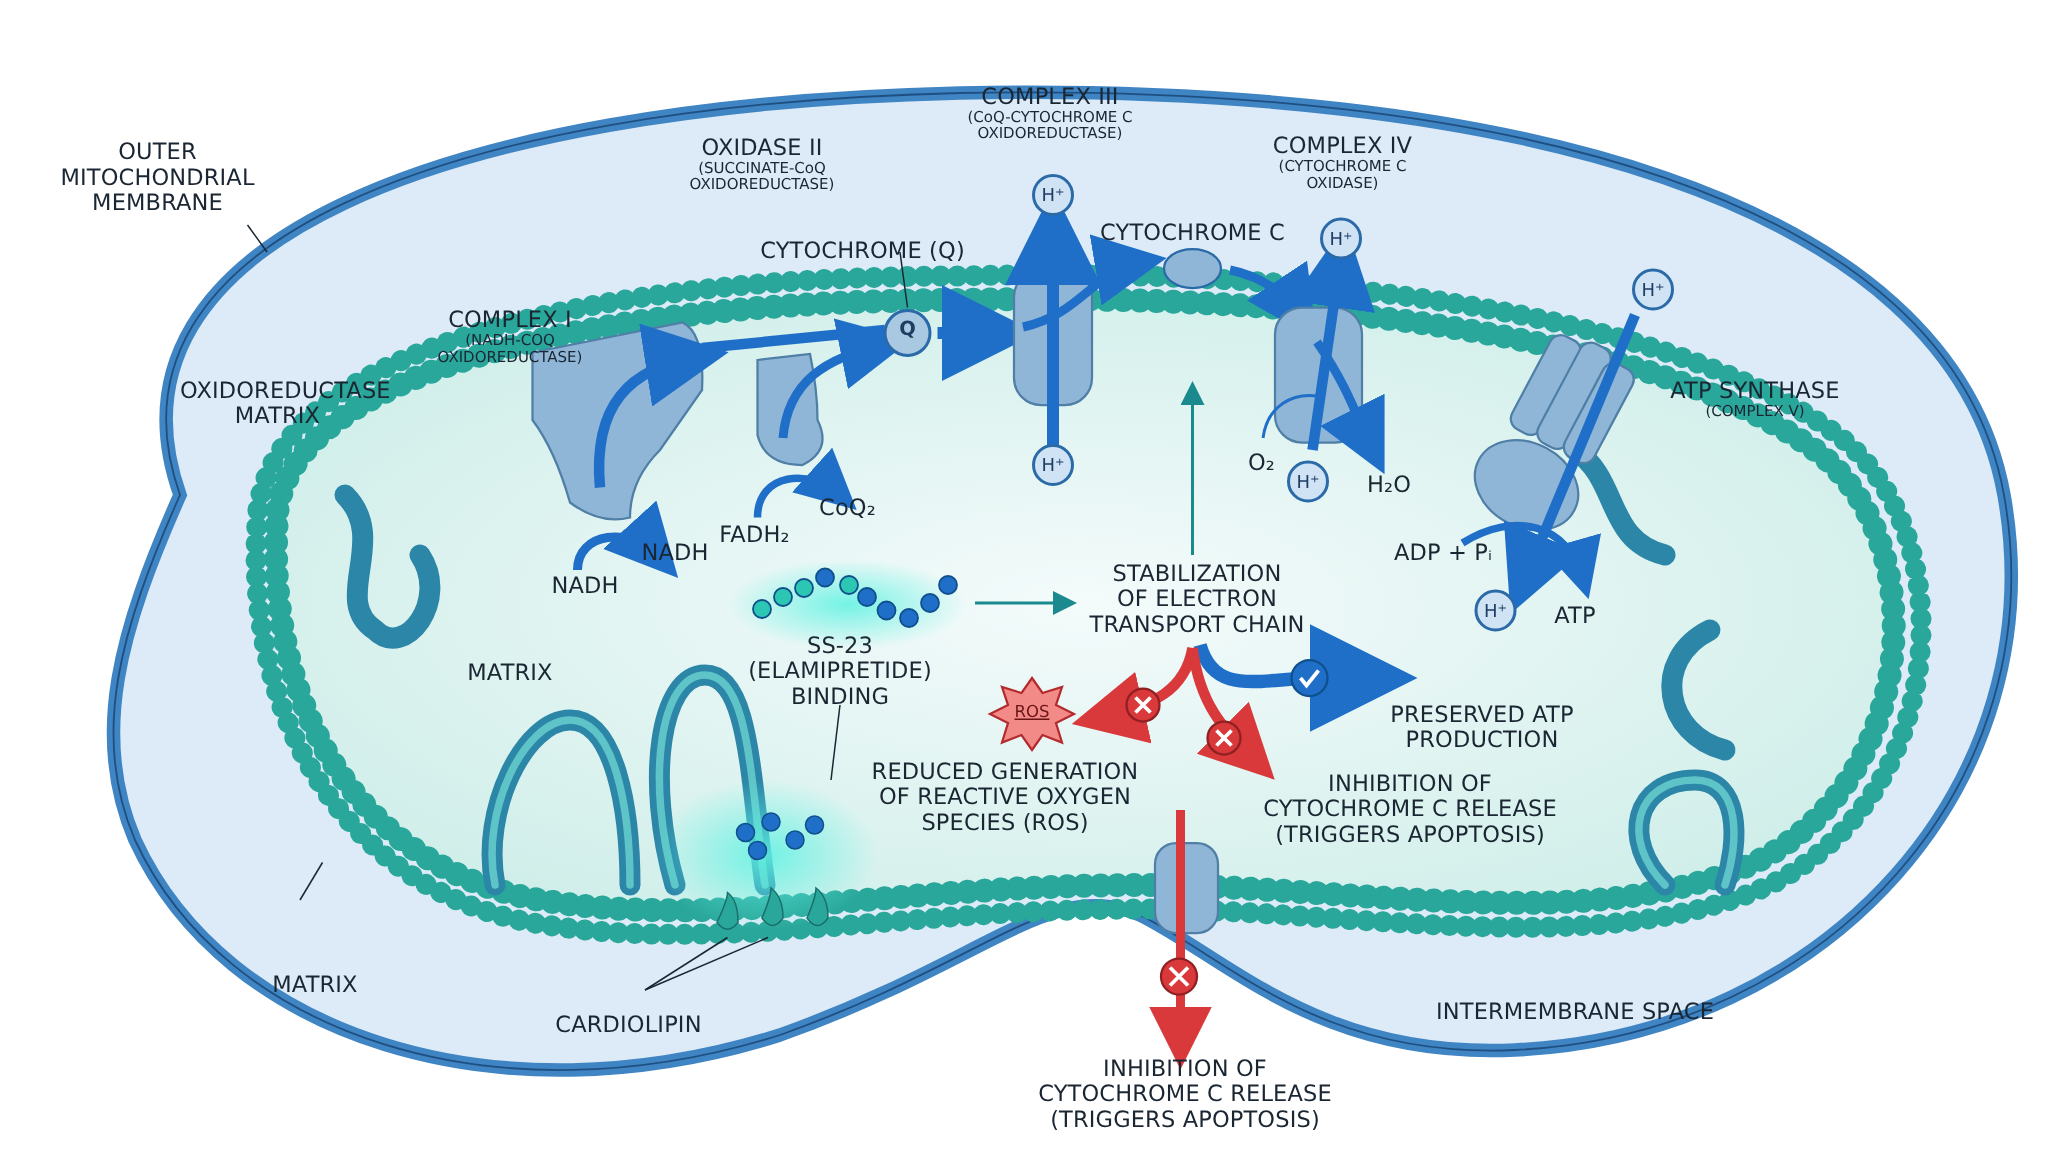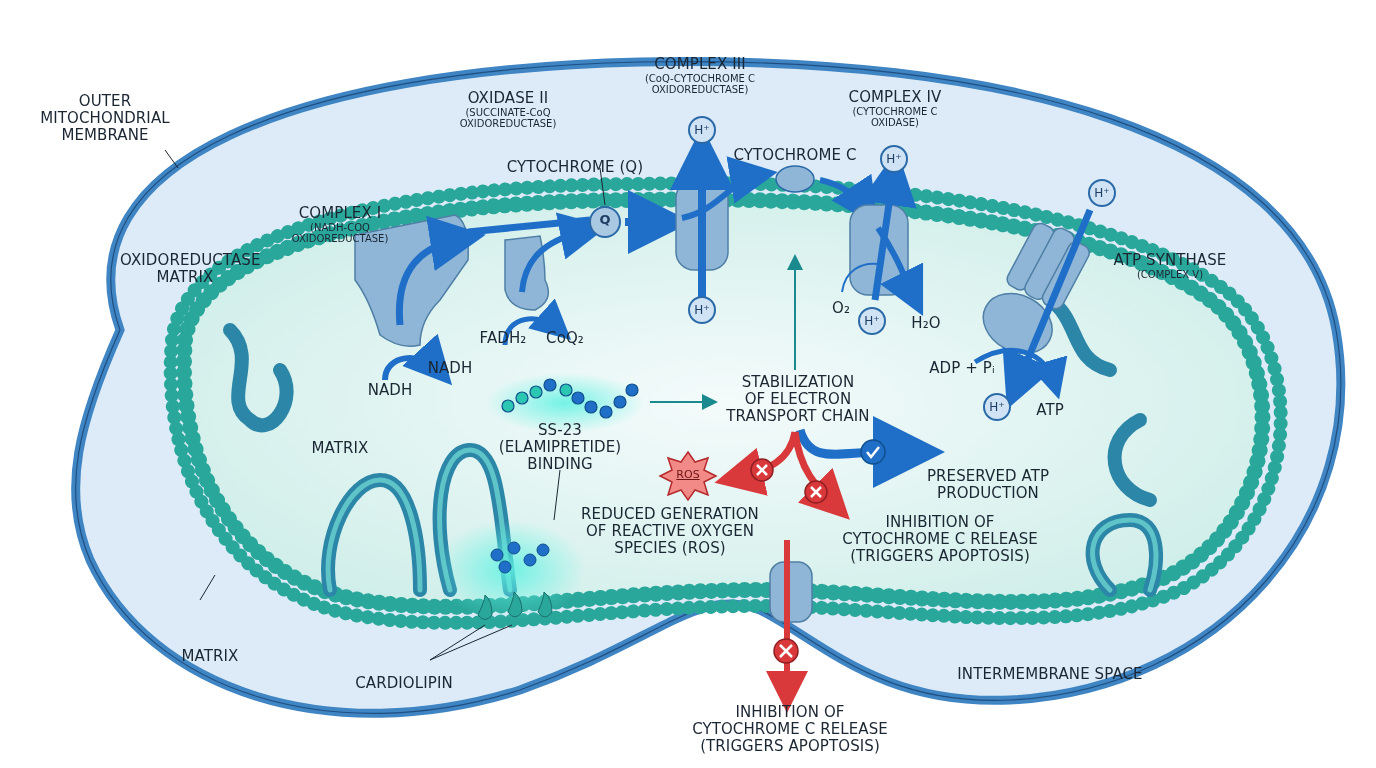--- a/index.html
+++ b/index.html
@@ -195,21 +195,21 @@
 <div class="lbl small" style="left:730px;top:147px;width:130px;">
     <span class="t">CYTOCHROME C</span>
   </div>
 
 <div class="lbl" style="left:360px;top:382px;width:60px;">
     <span class="t">NADH</span>
   </div>
 <div class="lbl" style="left:420px;top:360px;width:60px;">
     <span class="t">NADH</span>
   </div>
-<div class="lbl" style="left:468px;top:330px;width:70px;">
+<div class="lbl" style="left:468px;top:348px;width:70px;">
     <span class="t">FADH₂</span>
   </div>
 <div class="lbl" style="left:540px;top:330px;width:50px;">
     <span class="t">CoQ₂</span>
   </div>
 <div class="lbl" style="left:826px;top:300px;width:30px;">
     <span class="t">O₂</span>
   </div>
 <div class="lbl" style="left:906px;top:315px;width:40px;">
     <span class="t">H₂O</span>
@@ -223,21 +223,21 @@
 
 <div class="lbl" style="left:300px;top:440px;width:80px;">
     <span class="t">MATRIX</span>
   </div>
 <div class="lbl" style="left:170px;top:648px;width:80px;">
     <span class="t">MATRIX</span>
   </div>
 <div class="lbl" style="left:940px;top:666px;width:220px;">
     <span class="t">INTERMEMBRANE SPACE</span>
   </div>
-<div class="lbl" style="left:334px;top:675px;width:140px;">
+<div class="lbl" style="left:349px;top:675px;width:140px;">
     <span class="t">CARDIOLIPIN</span>
   </div>
 
 <div class="lbl" style="left:490px;top:422px;width:140px;">
   <span class="t">SS-23</span>
   <span class="t">(ELAMIPRETIDE)</span>
   <span class="t">BINDING</span>
 </div>
 
 <div class="lbl" style="left:718px;top:374px;width:160px;">

